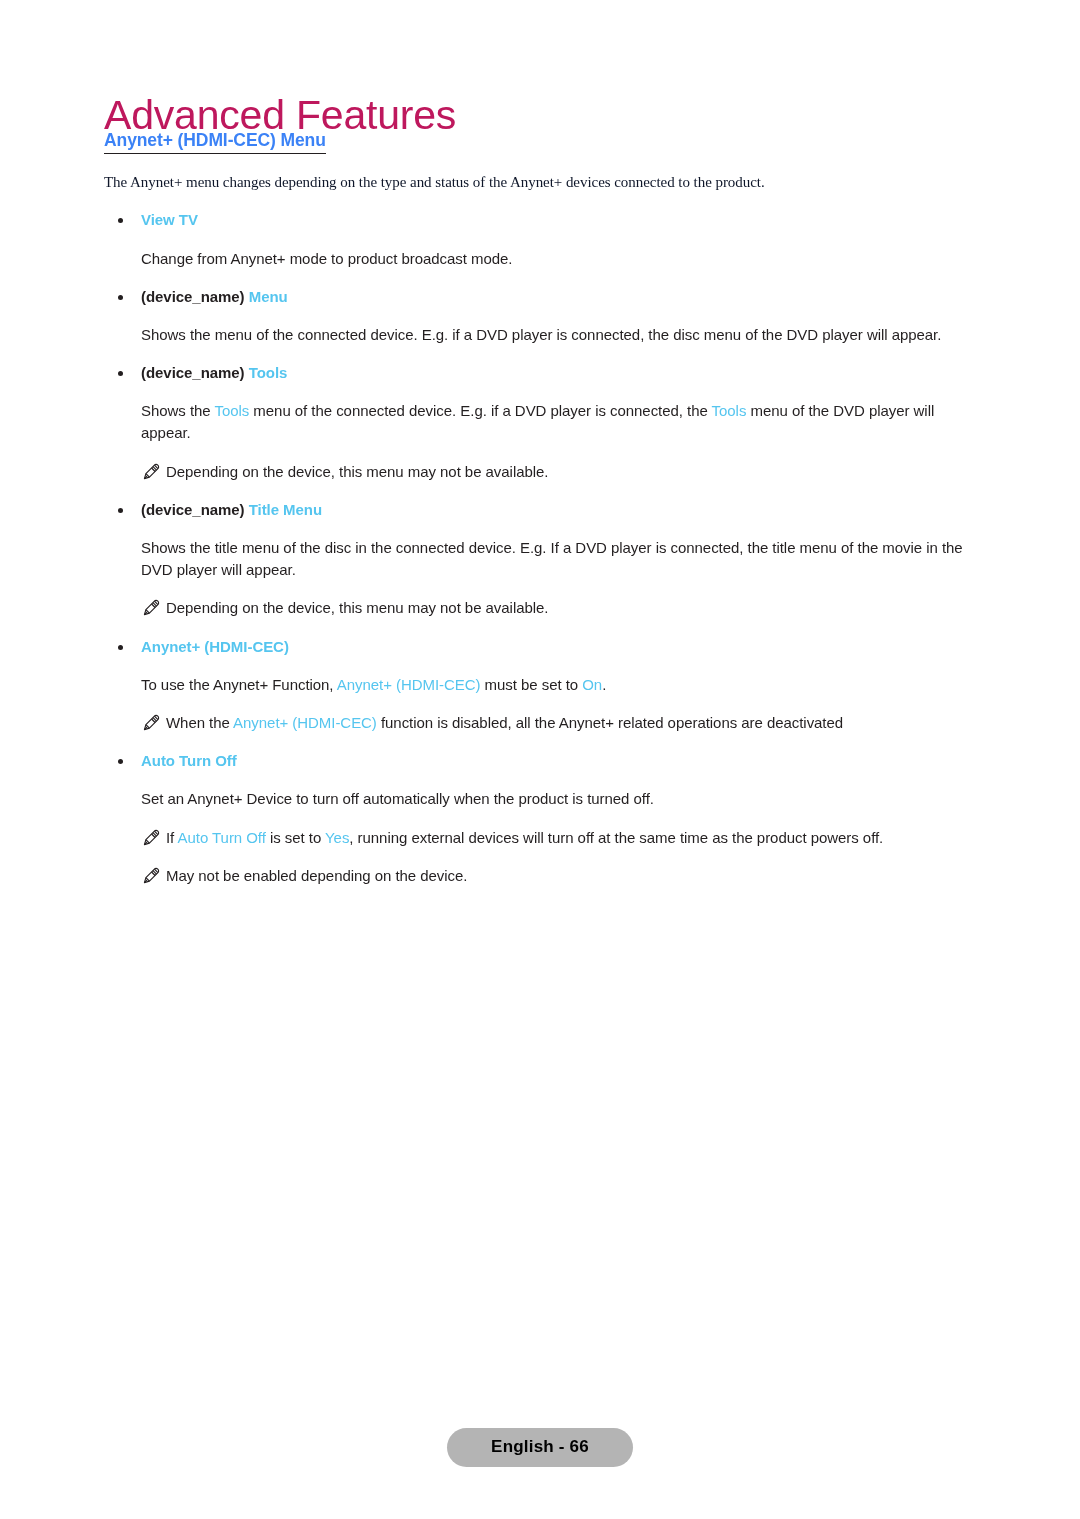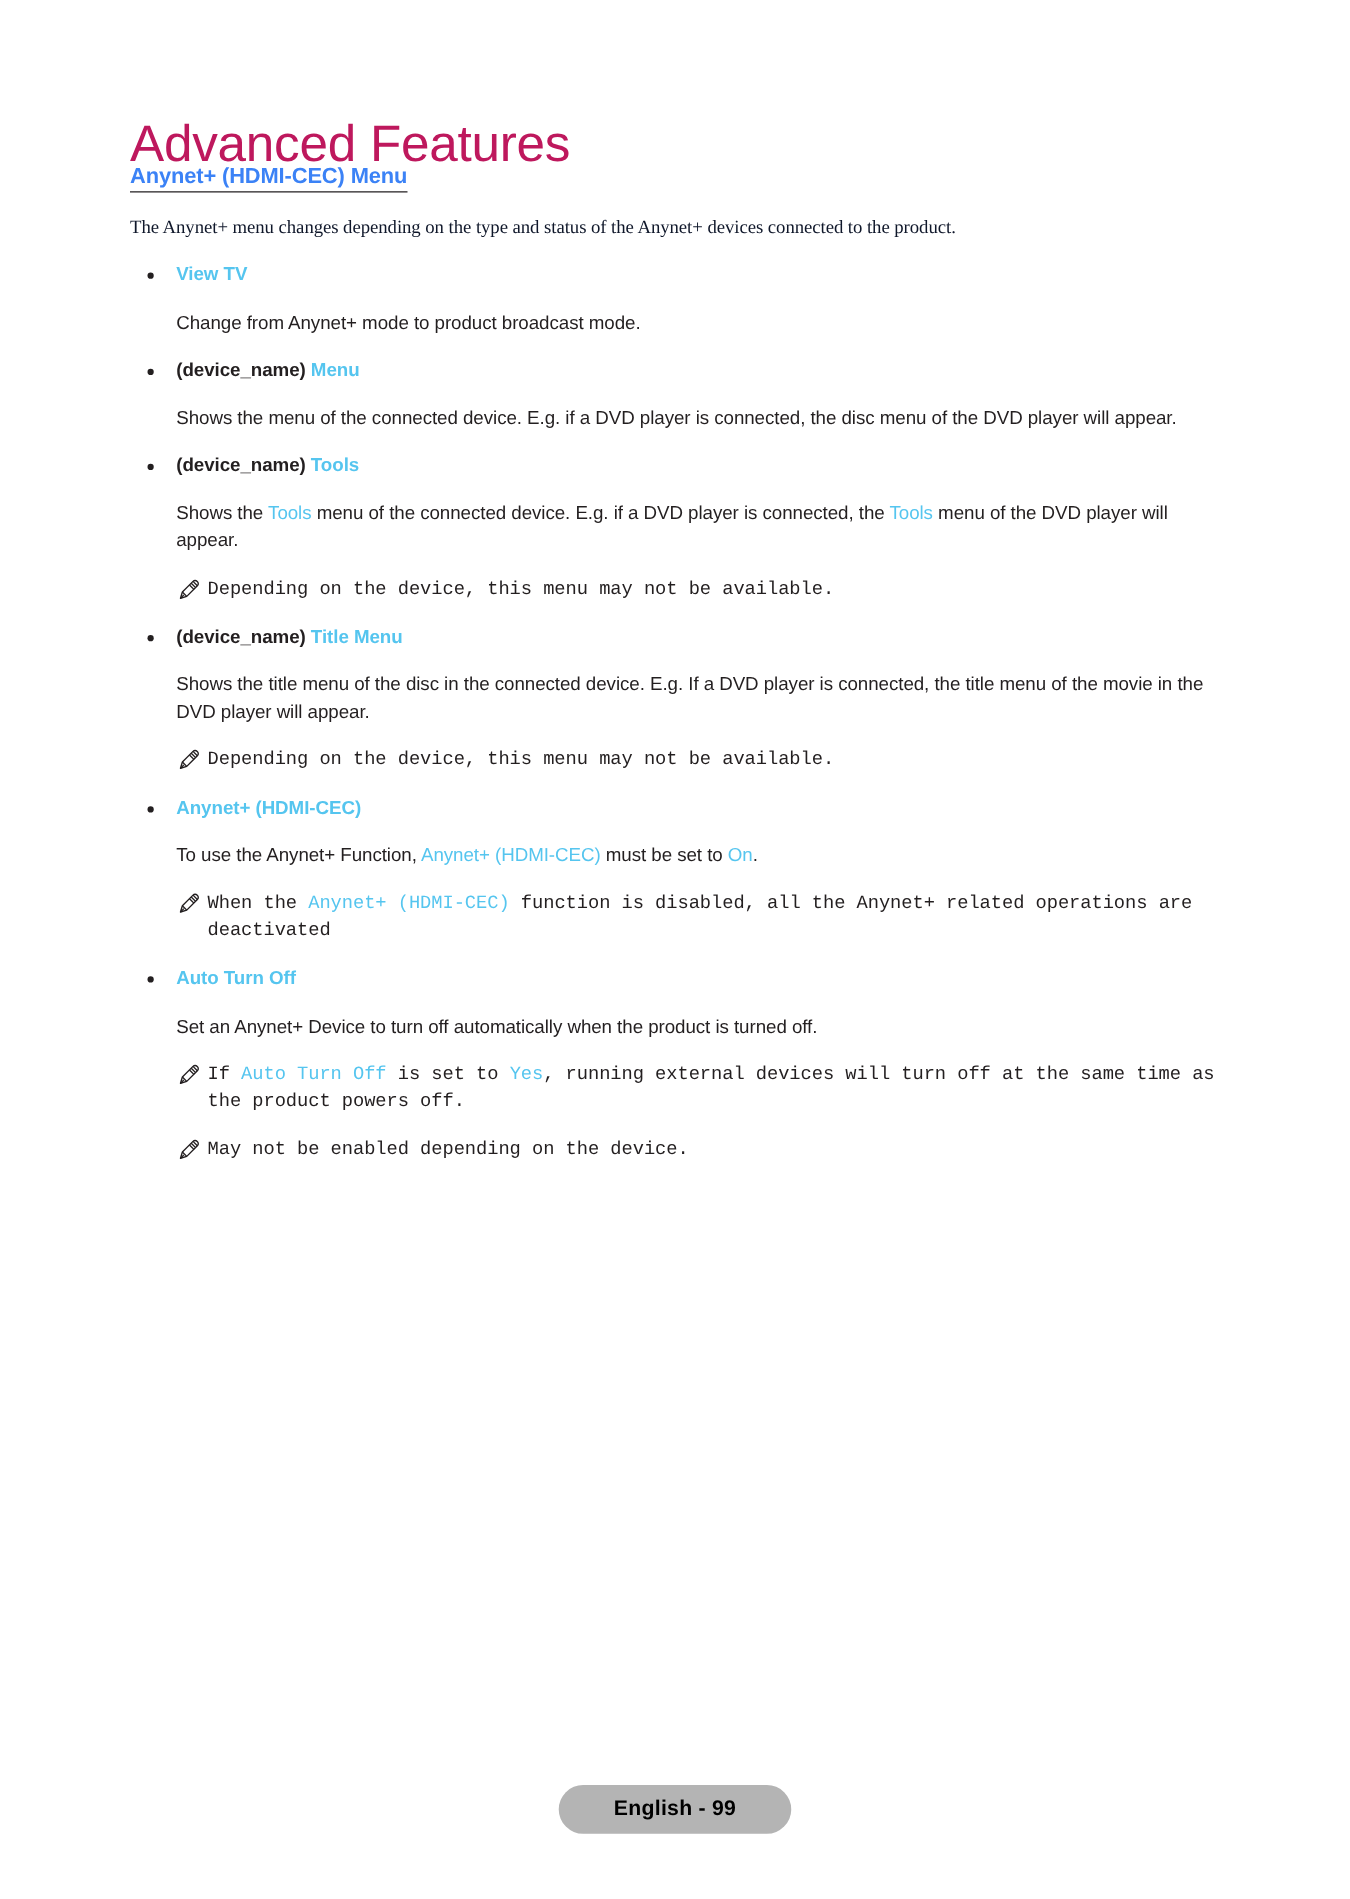--- a/index.html
+++ b/index.html
@@ -104,21 +104,20 @@
 
   
   .note {
     position: relative;
     padding-left: 62px;
     font-size: 15px;
     line-height: 1.48;
     margin: 0 0 16px 0;
     color: #231f20;
     letter-spacing: -0.05px;
-    font-family: Liberation Mono, monospace;
   }
   .note .note-icon {
     position: absolute;
     left: 37px;
     top: 2px;
     width: 20px;
     height: 18px;
     display: inline-block;
   }
   .note .note-icon svg { display: block; }
@@ -224,16 +223,16 @@
               <path d="M4.9 10.6 L8.4 14.1"></path>
               <path d="M12.0 3.6 L15.5 7.1"></path>
               <path d="M10.6 5.0 L14.1 8.5"></path>
               <path d="M3.4 15.6 L6.1 12.9"></path>
             </g>
           </svg>
         </span><span>May not be enabled depending on the device.</span></div>
     </div>
 
   <div class="footer">
-    <span class="footer-pill">English - 99</span>
+    <span class="footer-pill">English - 66</span>
   </div>
 
 </div>
 
 </body></html>

